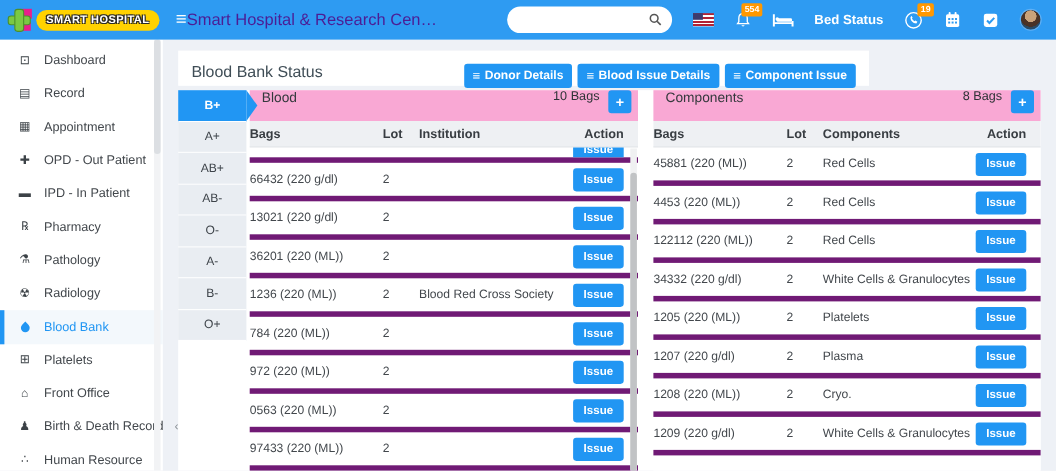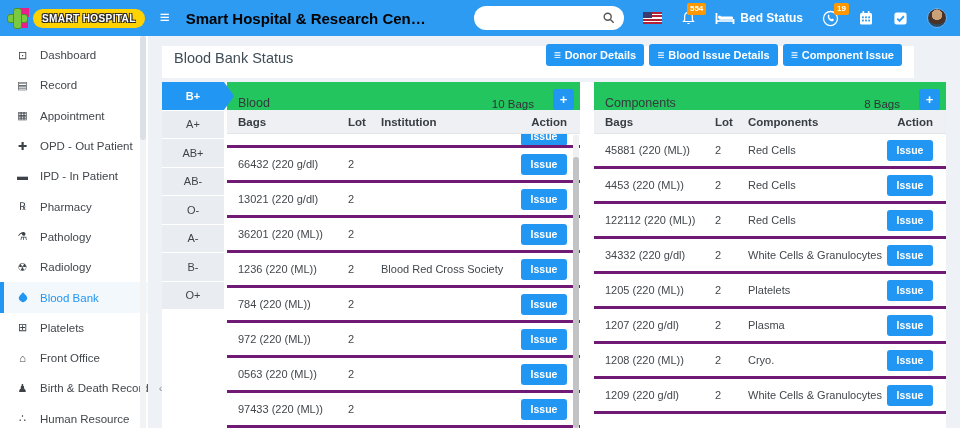--- a/index.html
+++ b/index.html
@@ -12,75 +12,75 @@
   .logo-cross { position:relative; width:23px; height:23px; margin-right:3px; flex:0 0 auto; }
   .logo-cross .pink { position:absolute; background:#e91e8c; }
   .logo-cross .p1 { width:9px; height:9px; right:1px; top:1px; }
   .logo-cross .p2 { width:8px; height:8px; right:2px; bottom:2px; }
   .logo-cross .bar { position:absolute; background:#7ac943; border-radius:3px; border:1px solid #4d8f2a; }
   .logo-cross .h { left:0; top:7px; width:21px; height:9px; }
   .logo-cross .v { left:6px; top:1px; width:9px; height:21px; }
   .logo-pill { background:#ffd200; border-radius:10px; padding:4px 9px; font-weight:bold; font-size:10px; color:#fff; letter-spacing:.4px; white-space:nowrap;
                text-shadow:-1px -1px 0 #2a2a2a, 1px -1px 0 #2a2a2a, -1px 1px 0 #2a2a2a, 1px 1px 0 #2a2a2a; }
   .hamburger { color:#fff; font-size:17px; font-weight:bold; margin-left:15px; cursor:pointer; }
-  .nav-title { color:#000000; font-size:15px; font-weight:bold; margin-left:16px; white-space:nowrap; }
+  .nav-title { color:#4c1d95; font-size:15px; font-weight:normal; margin-left:0; white-space:nowrap; }
   .nav-right { margin-left:auto; display:flex; align-items:center; gap:19px; padding-right:13px; }
   .search-box { position:relative; width:150px; height:24px; background:#fff; border-radius:12px; display:flex; align-items:center; }
   .search-box input { border:none; outline:none; background:transparent; width:118px; height:22px; margin-left:12px; font-size:10.5px; color:#444; font-family:"Liberation Sans", sans-serif; }
   .search-box input::placeholder { color:#9aa0a6; }
   .search-box svg { position:absolute; right:8px; top:5px; }
   .nav-ico { position:relative; display:flex; align-items:center; cursor:pointer; }
   .badge { position:absolute; top:-7px; right:-10px; background:#ff9800; color:#fff; font-size:8px; font-weight:bold; line-height:10px; padding:1px 3px; border-radius:2px; }
   .flag { position:relative; width:19px; height:12px; cursor:pointer;
           background:repeating-linear-gradient(180deg,#b22234 0 1.8px,#fff 1.8px 3.4px); }
   .flag .canton { position:absolute; left:0; top:0; width:9px; height:6px; background:#3c3b6e; }
-  .bed-status { display:flex; align-items:center; gap:5px; color:#fff; font-size:12px; font-weight:bold; cursor:pointer; }
+  .bed-status { display:flex; align-items:center; gap:18px; color:#fff; font-size:12px; font-weight:bold; cursor:pointer; }
   .avatar { width:20px; height:20px; border-radius:50%; cursor:pointer;
             background:radial-gradient(circle at 50% 32%, #caa27a 0 34%, #4a3226 36% 62%, #2b4a63 64%); border:1px solid #5fb0f5; }
 
   
   .sidebar { position:absolute; top:36px; left:0; width:148px; height:392px; background:#fff; z-index:10; }
   .side-menu { padding-top:4px; }
   .side-item { display:flex; align-items:center; height:30.3px; padding-left:11px; padding-right:4px; font-size:11.5px; color:#42474c; gap:10px; border-left:4px solid transparent; cursor:pointer; }
   .side-item.active { background:#f3f8fc; border-left-color:#2196f3; color:#2196f3; }
   .side-icon { width:15px; flex:0 0 15px; text-align:center; color:#3c4247; font-size:11px; line-height:1; }
   .side-item.active .side-icon { color:#2196f3; }
   .side-icon.drop::before { content:''; display:block; width:8px; height:8px; background:#2196f3; border-radius:0 50% 50% 50%; transform:rotate(45deg); margin:0 auto; }
   .side-label { white-space:nowrap; }
   .chev { margin-left:auto; color:#8a9096; font-size:11px; padding-right:4px; }
   .side-scroll { position:absolute; top:0; right:2px; width:6px; height:392px; background:#f2f3f5; }
   .side-thumb { width:6px; height:104px; background:#dcdfe3; border-radius:3px; }
 
   
-  .page-head { position:absolute; top:46px; left:162px; width:752px; height:32px; background:#fff; display:flex; align-items:flex-end; padding:12px 12px; }
+  .page-head { position:absolute; top:46px; left:162px; width:628px; height:32px; background:#fff; display:flex; align-items:flex-start; padding:12px 12px; }
   .page-title { font-size:14.5px; color:#3f4d56; }
   .head-actions { margin-left:auto; display:flex; gap:5px; }
   .hbtn { display:flex; align-items:center; gap:4px; background:#2196f3; color:#fff; border:none; border-radius:3px; font-size:11px; font-weight:bold; padding:4px 8px; height:22px; cursor:pointer; font-family:"Liberation Sans", sans-serif; white-space:nowrap; }
   .list-ico { font-size:12px; line-height:1; }
 
   
   .content { position:absolute; top:82px; left:162px; width:784px; height:346px; background:#fff; }
 
   .tabs { position:absolute; left:0; top:0; width:62px; }
   .tab { position:relative; height:28.5px; background:#e9edf2; display:flex; align-items:center; justify-content:center; font-size:11px; color:#3e444a; border-bottom:1px solid #fff; cursor:pointer; }
   .tab.active { background:#2196f3; color:#fff; font-weight:bold; }
   .tab.active::after { content:''; position:absolute; left:62px; top:50%; margin-top:-14px; border-top:14px solid transparent; border-bottom:14px solid transparent; border-left:10px solid #2196f3; z-index:5; }
 
   .panel { position:absolute; top:0; background:#fff; }
   .blood-panel { left:65px; width:353px; height:346px; }
   .comp-panel { left:432px; width:352px; height:346px; }
-  .panel-heading { height:28px; background:#22c55e; display:flex; align-items:flex-end; padding:0 6px 0 11px; font-size:12.5px; color:#35393d;gap:11px; }
+  .panel-heading { height:28px; background:#f9a8d4; display:flex; align-items:flex-start; padding:0 6px 0 11px; font-size:12.5px; color:#35393d; }
   .bags { margin-left:auto; font-size:11.5px; color:#2f3337; margin-right:8px; }
   .add-btn { width:21px; height:21px; background:#2196f3; color:#fff; border:none; border-radius:3px; font-size:13px; font-weight:bold; line-height:1; cursor:pointer; }
   .thead { height:24px; background:#eef0f3; display:flex; align-items:center; font-size:11.5px; font-weight:bold; color:#383d42; padding-right:13px; border-bottom:1px solid #e3e6e9; }
   .tbody { position:relative; }
-  .trow { height:35px; display:flex; align-items:center; border-bottom:3px solid #701a75; font-size:11px; color:#42474c; padding-right:13px; }
+  .trow { height:35px; display:flex; align-items:center; border-bottom:5px solid #701a75; font-size:11px; color:#42474c; padding-right:13px; }
   .trow.partial { height:14px; overflow:hidden; position:relative; padding:0; }
   .trow.partial .issue-btn { position:absolute; top:-9px; right:13px; }
-  .c-bags { width:121px; padding-left:11px; white-space:nowrap; }
+  .c-bags { width:121px; white-space:nowrap; }
   .c-lot { width:33px; }
   .c-mid { flex:1; min-width:0; white-space:nowrap; }
   .c-action { width:59px; display:flex; justify-content:flex-end; text-align:right; }
   .thead .c-action { display:block; }
   .issue-btn { width:46px; height:21px; background:#2196f3; color:#fff; border:none; border-radius:3px; font-size:10.5px; font-weight:bold; cursor:pointer; font-family:"Liberation Sans", sans-serif; }
   .vscroll { position:absolute; right:1px; top:53px; width:6px; height:293px; background:#f0f1f2; }
   .vthumb { position:absolute; top:22px; width:6px; height:271px; background:#c1c3c5; border-radius:3px; }
 </style>
 </head>
 <body>

